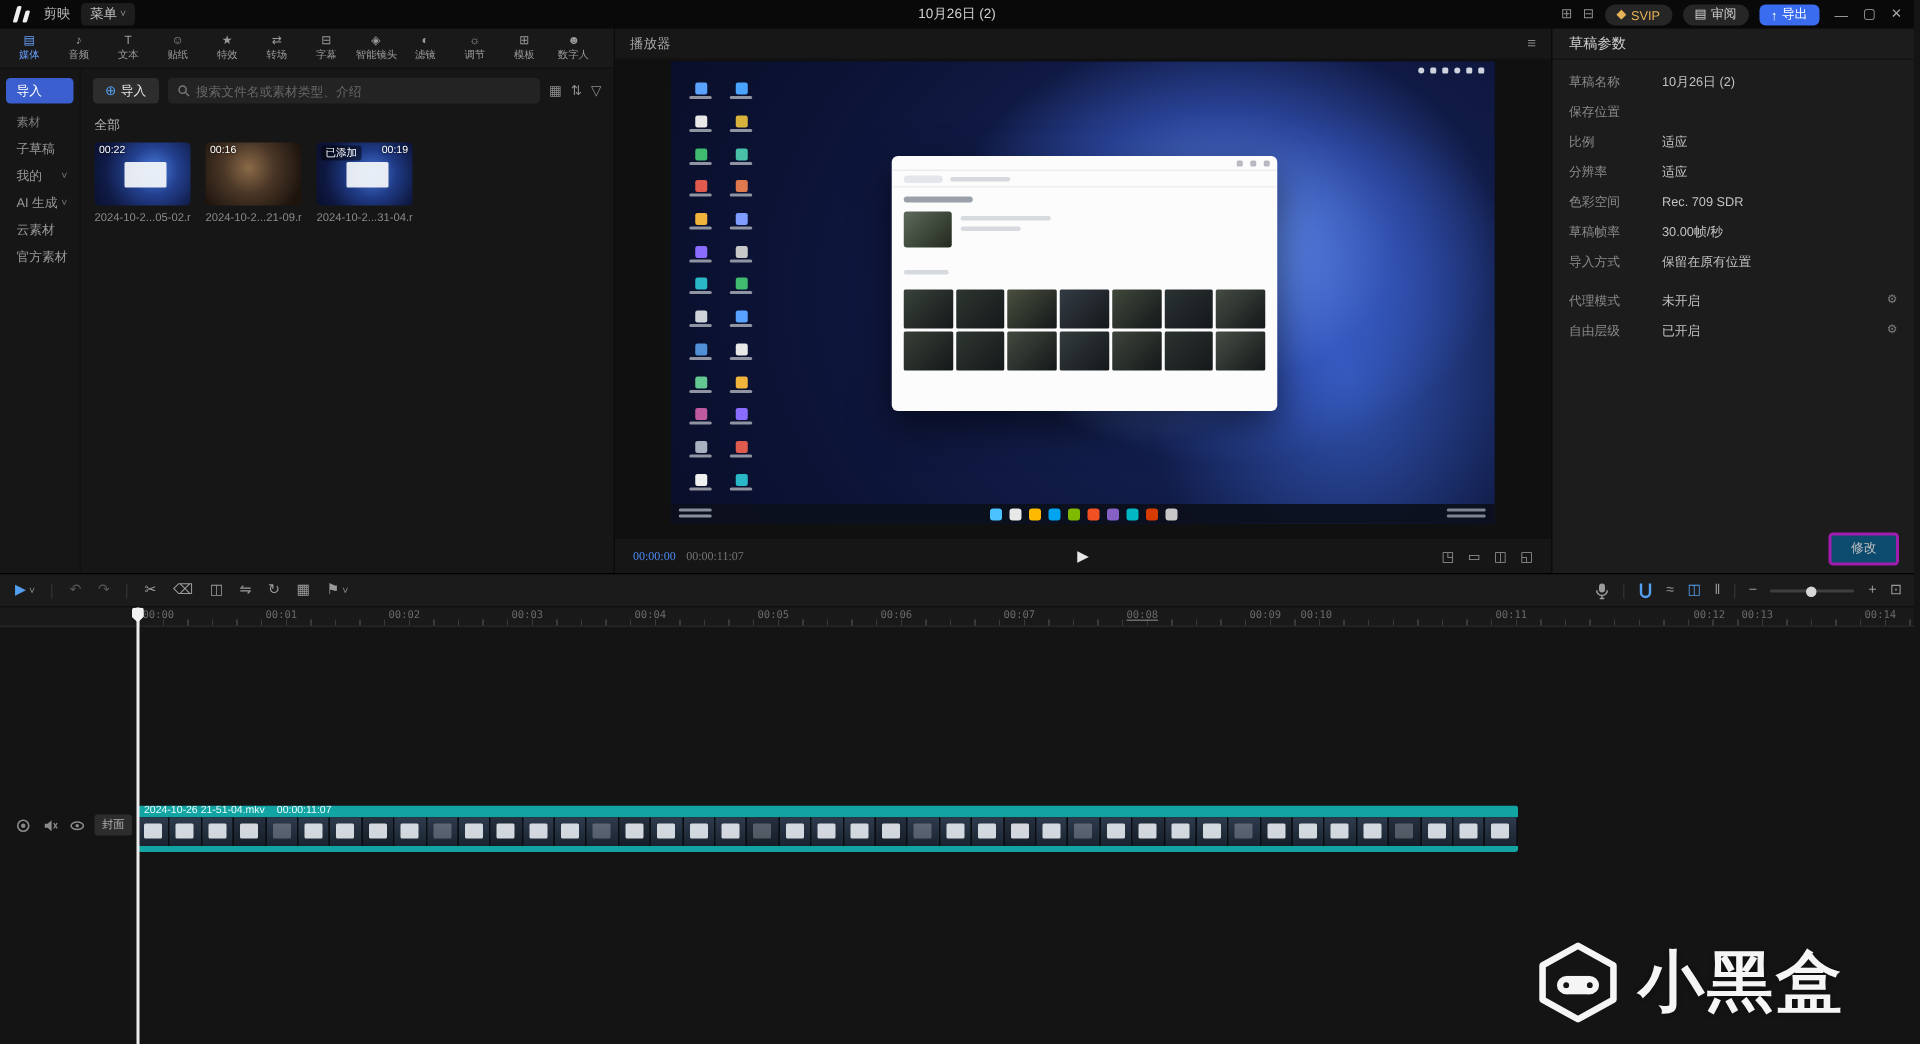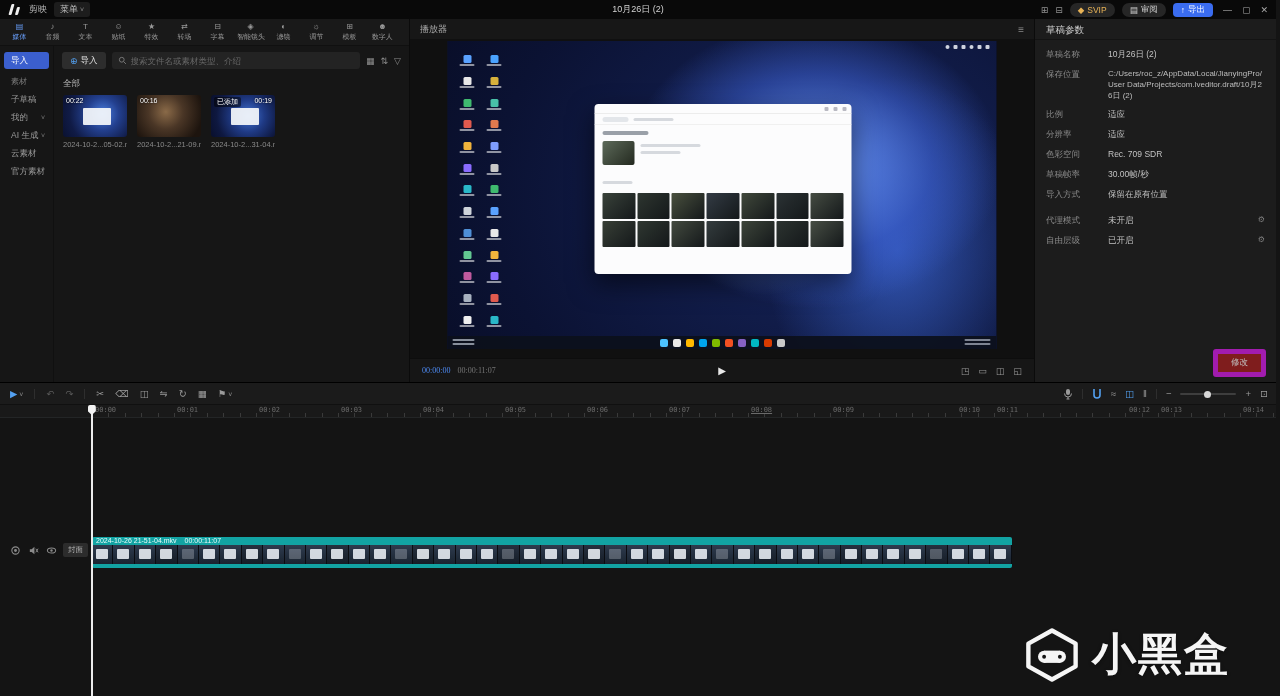--- a/index.html
+++ b/index.html
@@ -118,22 +118,22 @@
 
   
   .rp-header{height:21px;line-height:21px;padding:0 11px;font-size:9.5px;color:#d0d0d0;border-bottom:1px solid #131313}
   .draft-rows{padding:9px 11px}
   .draft-row{display:flex;align-items:flex-start;gap:4px;margin-bottom:8px;font-size:8.5px}
   .draft-row.gap{margin-top:14px}
   .draft-label{flex:none;width:58px;color:#8a8a8a}
   .draft-value{flex:1;color:#c2c2c2}
   .draft-value.path{font-size:8px;line-height:1.35;word-break:break-all;color:#bdbdbd}
   .draft-gear{margin-left:auto;color:#7d7d7d;font-size:8px}
-  .modify-btn{position:absolute;right:10px;bottom:5px;background:#7f1d1d;color:#c0c0c0;font-size:8.5px;
-    padding:3px 13px;border-radius:3px;border:5px solid #a21caf;font-family:inherit}
+  .modify-btn{position:absolute;right:10px;bottom:5px;background:#0c4a6e;color:#c0c0c0;font-size:8.5px;
+    padding:3px 13px;border-radius:3px;border:2px solid #a21caf;font-family:inherit}
 
   
   .timeline{position:absolute;top:382px;left:0;right:0;bottom:0;background:#141414;border-top:1px solid #000}
   .tl-toolbar{position:absolute;top:0;left:0;right:0;height:22px;background:#1b1b1b;border-bottom:1px solid #101010}
   .tl-left{display:flex;align-items:center;gap:11px;padding-left:10px;height:22px;color:#9a9a9a;font-size:9.5px}
   .tl-ic{display:flex;align-items:center;gap:2px;line-height:1}
   .tl-ic.blue{color:var(--accent-blue)}
   .tl-ic.dim{color:#5a5a5a}
   .sep{width:1px;height:10px;background:#2e2e2e}
   .tl-right{position:absolute;right:8px;top:0;height:22px;display:flex;align-items:center;gap:9px;color:#9a9a9a;font-size:9.5px}
@@ -511,21 +511,20 @@
 
     <section class="right-panel">
       <div class="rp-header">草稿参数</div>
       <div class="draft-rows">
           <div class="draft-row">
             <div class="draft-label">草稿名称</div>
             <div class="draft-value">10月26日 (2)</div>
           </div>
           <div class="draft-row">
             <div class="draft-label">保存位置</div>
-            <div class="draft-value path">C:/Users/roc_z/AppData/Local/JianyingPro/User Data/Projects/com.lveditor.draft/10月26日 (2)</div>
           </div>
           <div class="draft-row">
             <div class="draft-label">比例</div>
             <div class="draft-value">适应</div>
           </div>
           <div class="draft-row">
             <div class="draft-label">分辨率</div>
             <div class="draft-value">适应</div>
           </div>
           <div class="draft-row">
@@ -597,21 +596,21 @@
         <div class="ruler-label" style="left: 92px;">00:00</div>
         <div class="ruler-label" style="left: 174px;">00:01</div>
         <div class="ruler-label" style="left: 256px;">00:02</div>
         <div class="ruler-label" style="left: 338px;">00:03</div>
         <div class="ruler-label" style="left: 420px;">00:04</div>
         <div class="ruler-label" style="left: 502px;">00:05</div>
         <div class="ruler-label" style="left: 584px;">00:06</div>
         <div class="ruler-label" style="left: 666px;">00:07</div>
         <div class="ruler-label" style="left: 748px; text-decoration: underline;">00:08</div>
         <div class="ruler-label" style="left: 830px;">00:09</div>
-        <div class="ruler-label" style="left: 956px;">00:10</div>
+        <div class="ruler-label" style="left: 864px;">00:10</div>
         <div class="ruler-label" style="left: 994px;">00:11</div>
         <div class="ruler-label" style="left: 1126px;">00:12</div>
         <div class="ruler-label" style="left: 1158px;">00:13</div>
         <div class="ruler-label" style="left: 1240px;">00:14</div>
       </div>
 
     <div class="tl-tracks">
       <div class="track-controls">
         <svg viewBox="0 0 12 12">
             <circle cx="6" cy="6" r="4" fill="none" stroke="#8a8a8a" stroke-width="1.2"></circle>

